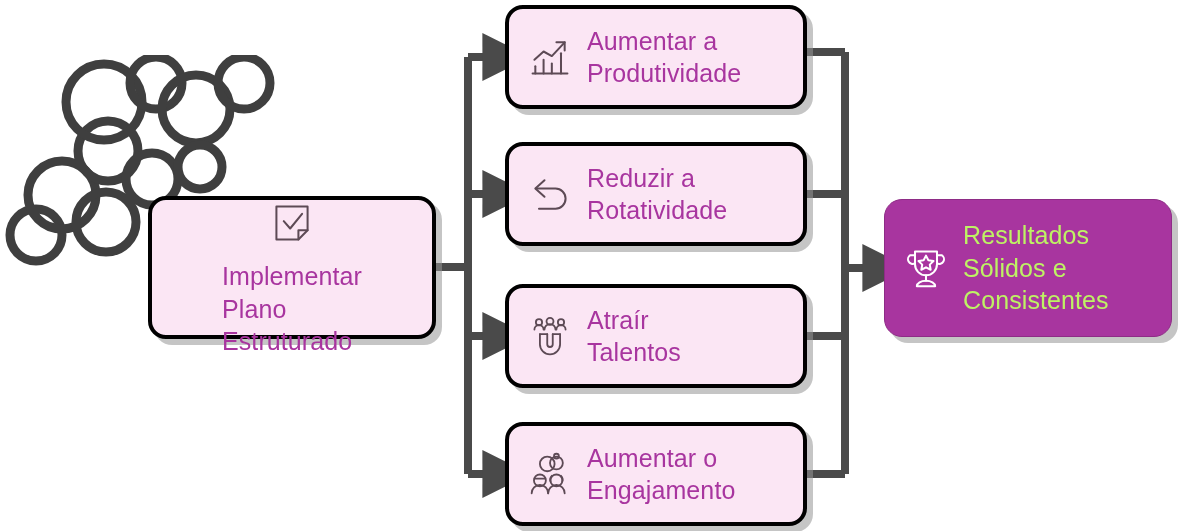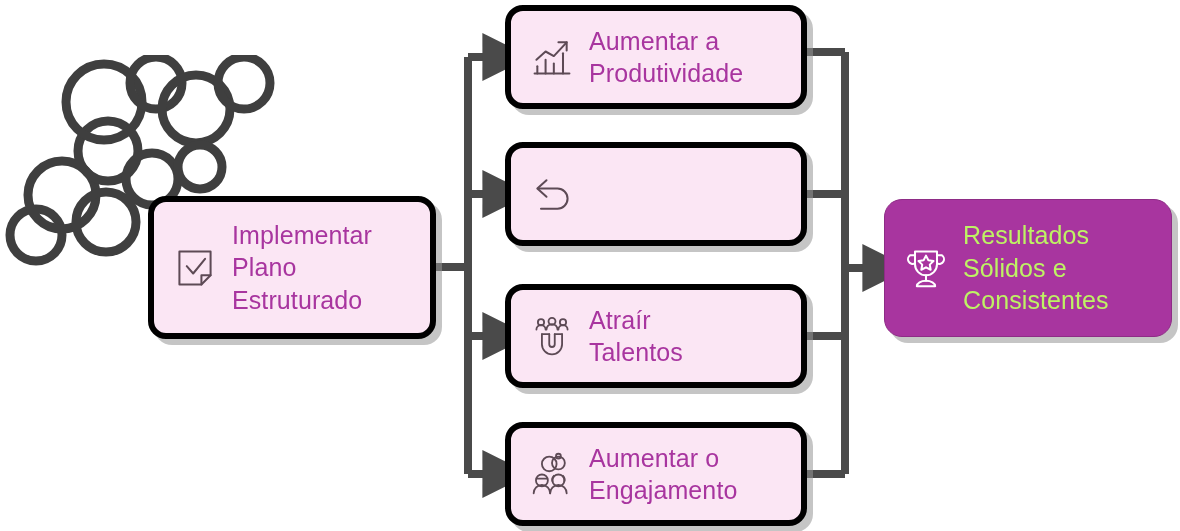--- a/index.html
+++ b/index.html
@@ -44,21 +44,21 @@
     box-sizing: border-box;
     border-radius: 18px;
     display: flex;
     align-items: center;
     gap: 14px;
     padding: 0 18px;
     box-shadow: 6px 6px 0 0 rgba(150,150,150,0.55);
   }
   .node.light {
     background: #fbe6f4;
-    border: 6px solid #000000;
+    border: 4px solid #000000;
   }
   .node.accent {
     background: #a8359f;
     border: 1px solid #8e2c86;
   }
   .node-icon {
     flex: 0 0 auto;
     width: 46px;
     height: 46px;
     display: flex;
@@ -68,21 +68,21 @@
   .node-label {
     font-size: 25px;
     line-height: 1.28;
     letter-spacing: 0.1px;
     white-space: pre-line;
   }
   .node.light .node-label { color: #a8359f; }
   .node.accent .node-label { color: #bef264; }
 
   
-  #node-plan        { left: 148px; top: 196px; width: 288px; height: 143px; }
+  #node-plan        { left: 148px; top: 196px; width: 288px; height: 143px; flex-direction: column; }
   #node-prod        { left: 505px; top: 5px;   width: 302px; height: 104px; }
   #node-rotativ     { left: 505px; top: 142px; width: 302px; height: 104px; }
   #node-talentos    { left: 505px; top: 284px; width: 302px; height: 104px; }
   #node-engajamento { left: 505px; top: 422px; width: 302px; height: 104px; }
   #node-resultados  { left: 884px; top: 199px; width: 288px; height: 138px; }
 
   #node-plan .node-label       { line-height: 1.30; }
   #node-resultados .node-label { line-height: 1.30; }
 </style>
 </head>
@@ -160,20 +160,22 @@
 Produtividade</span>
   </div>
 
   <div class="node light" id="node-rotativ">
     <span class="node-icon">
       <svg viewBox="0 0 48 48" width="44" height="44" fill="none" stroke="#5d4a55" stroke-width="2.2" stroke-linecap="round" stroke-linejoin="round">
         <path d="M9 18 H30 a11 11 0 0 1 0 22 H12"></path>
         <path d="M18 9 L8 18 L18 27"></path>
       </svg>
     </span>
+    <span class="node-label">Reduzir a
+Rotatividade</span>
   </div>
 
   <div class="node light" id="node-engajamento">
     <span class="node-icon">
       <svg viewBox="0 0 48 48" width="44" height="44" fill="none" stroke="#5d4a55" stroke-width="2.0" stroke-linecap="round" stroke-linejoin="round">
         <circle cx="21" cy="13" r="8"></circle>
         <circle cx="31" cy="12" r="7"></circle>
         <circle cx="31" cy="4.5" r="2.6"></circle>
         <circle cx="13" cy="31" r="6.5"></circle>
         <path d="M4 45 a9 9 0 0 1 18 0"></path>

